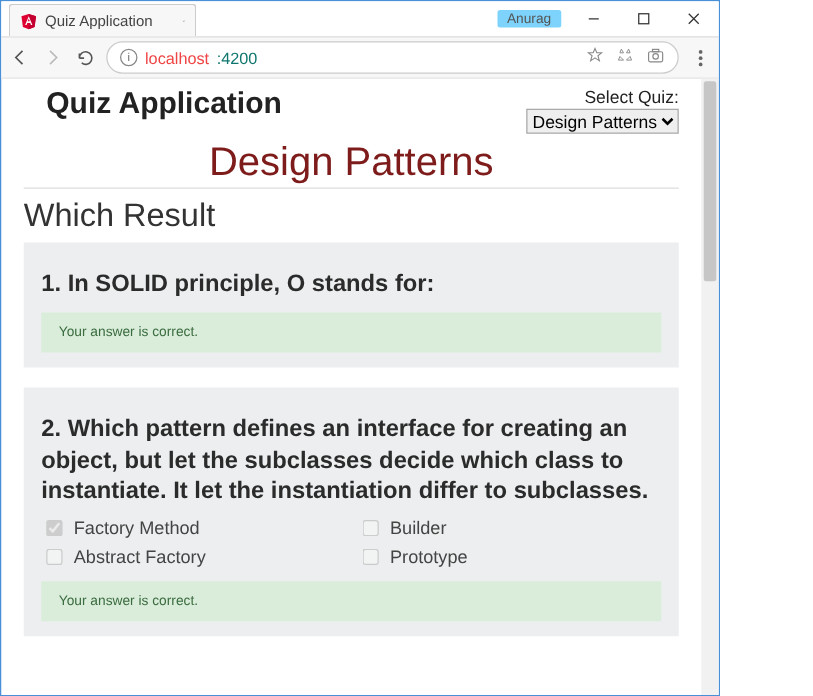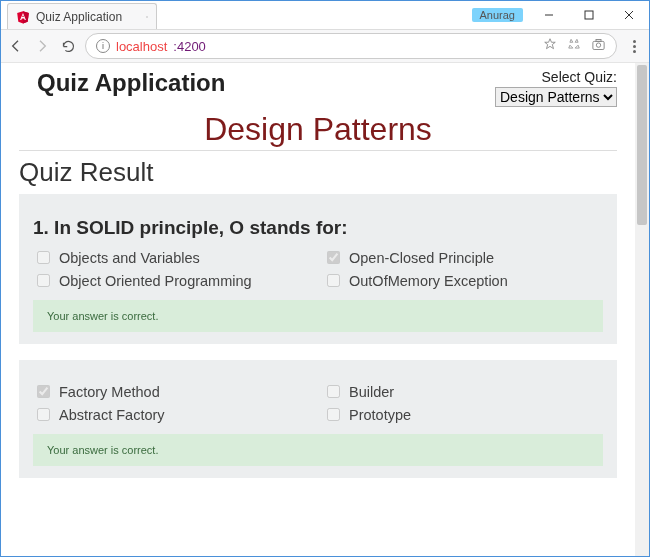--- a/index.html
+++ b/index.html
@@ -1,35 +1,35 @@
 <!DOCTYPE html>
 <html><head>
 <meta charset="utf-8">
 <style>
   * { box-sizing: border-box; }
   html, body { margin:0; padding:0; font-family: "Segoe UI", Arial, sans-serif; background:#fff; color:#222; }
-  .window { width:650px; height:557px; border:1px solid #4a90d9; position:relative; overflow:hidden; background:#fff; }
+  .window { width:576px; height:557px; border:1px solid #4a90d9; position:relative; overflow:hidden; background:#fff; }
   
   .titlebar { height:28px; background:#fff; display:flex; align-items:center; }
   .tab-strip { display:flex; align-items:flex-end; height:28px; padding-left:6px; flex:1; }
   .tab { display:flex; align-items:center; gap:6px; height:26px; background:#f7f7f8; border:1px solid #ccc; border-bottom:none; border-radius:3px 3px 0 0; padding:0 8px; font-size:12px; color:#444; min-width:150px; }
   .tab .favicon { width:14px; height:14px; }
   .tab .close { width:10px; height:10px; display:flex; align-items:center; justify-content:center; color:#888; font-size:11px; margin-left:auto; padding-left:8px;}
   .win-user-tag { background:#7dd3fc; color:#555; font-size:11px; padding:1px 8px; border-radius:2px; margin-right:6px; }
   .win-controls { display:flex; height:28px; }
   .win-btn { width:40px; height:28px; display:flex; align-items:center; justify-content:center; color:#555; font-size:12px; }
   .win-btn svg { width:10px; height:10px; }
   
   .toolbar { height:34px; border-top:1px solid #ddd; border-bottom:1px solid #e5e5e5; display:flex; align-items:center; padding:0 6px; gap:8px; background:#f7f7f8; }
   .nav-icon { width:18px; height:18px; display:flex; align-items:center; justify-content:center; color:#666; }
   .nav-icon.disabled { color:#bbb; }
   .addr { flex:1; display:flex; align-items:center; height:26px; background:#fff; border:1px solid #ccc; border-radius:13px; padding:0 10px; gap:6px; font-size:13px; color:#333; }
   .addr .info-icon { width:14px; height:14px; border:1px solid #888; border-radius:50%; display:flex; align-items:center; justify-content:center; font-size:9px; color:#666; }
   .addr .host { color:#ef4444; }
-  .addr .port { color:#701a75; }
+  .addr .port { color:#0f766e; }
   .addr .right-icons { margin-left:auto; display:flex; gap:10px; color:#888; }
   .menu-dots { width:18px; display:flex; flex-direction:column; gap:2px; align-items:center; justify-content:center; }
   .menu-dots span { width:3px; height:3px; background:#666; border-radius:50%; }
   
   .page { position:absolute; top:62px; bottom:0; left:0; right:0; overflow:auto; padding:6px 18px 12px 18px; }
   .scrollbar-stub { position:absolute; right:0; top:62px; bottom:0; width:14px; background:#f1f1f1; }
   .scrollbar-thumb { position:absolute; right:2px; top:2px; width:10px; height:160px; background:#c6c6c6; border-radius:2px; }
   .header-row { display:flex; align-items:flex-start; }
   .app-title { font-size:24px; font-weight:600; color:#222; margin:0; padding:0 0 2px 18px; }
   .selector { margin-left:auto; text-align:right; font-size:14px; color:#222; }
@@ -139,46 +139,29 @@
       <div class="selector">
         <div>Select Quiz:</div>
         <select>
           <option>Design Patterns</option>
         </select>
       </div>
     </div>
 
     <div class="quiz-name">Design Patterns</div>
     <hr class="rule">
-    <div class="section-title">Quiz Result</div>
+    <div class="section-title">Which Result</div>
 
     <div class="question-card">
       <p class="q-text">1. In SOLID principle, O stands for:</p>
-      <div class="options">
-        <label class="opt">
-            <input type="checkbox" disabled="" style="">
-            <span>Objects and Variables</span>
-          </label>
-        <label class="opt">
-            <input type="checkbox" disabled="" checked="" style="">
-            <span>Open-Closed Principle</span>
-          </label>
-        <label class="opt">
-            <input type="checkbox" disabled="" style="">
-            <span>Object Oriented Programming</span>
-          </label>
-        <label class="opt">
-            <input type="checkbox" disabled="" style="">
-            <span>OutOfMemory Exception</span>
-          </label>
-      </div>
       <div class="feedback correct">Your answer is correct.</div>
     </div>
 
     <div class="question-card">
+      <p class="q-text">2. Which pattern defines an interface for creating an object, but let the subclasses decide which class to instantiate. It let the instantiation differ to subclasses.</p>
       <div class="options">
         <label class="opt">
             <input type="checkbox" disabled="" checked="" style="">
             <span>Factory Method</span>
           </label>
         <label class="opt">
             <input type="checkbox" disabled="" style="">
             <span>Builder</span>
           </label>
         <label class="opt">

